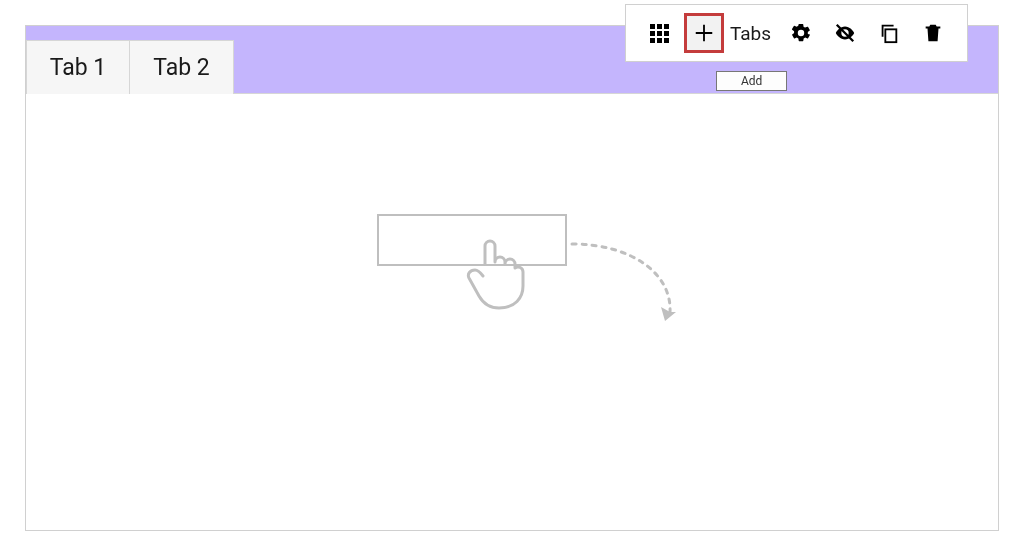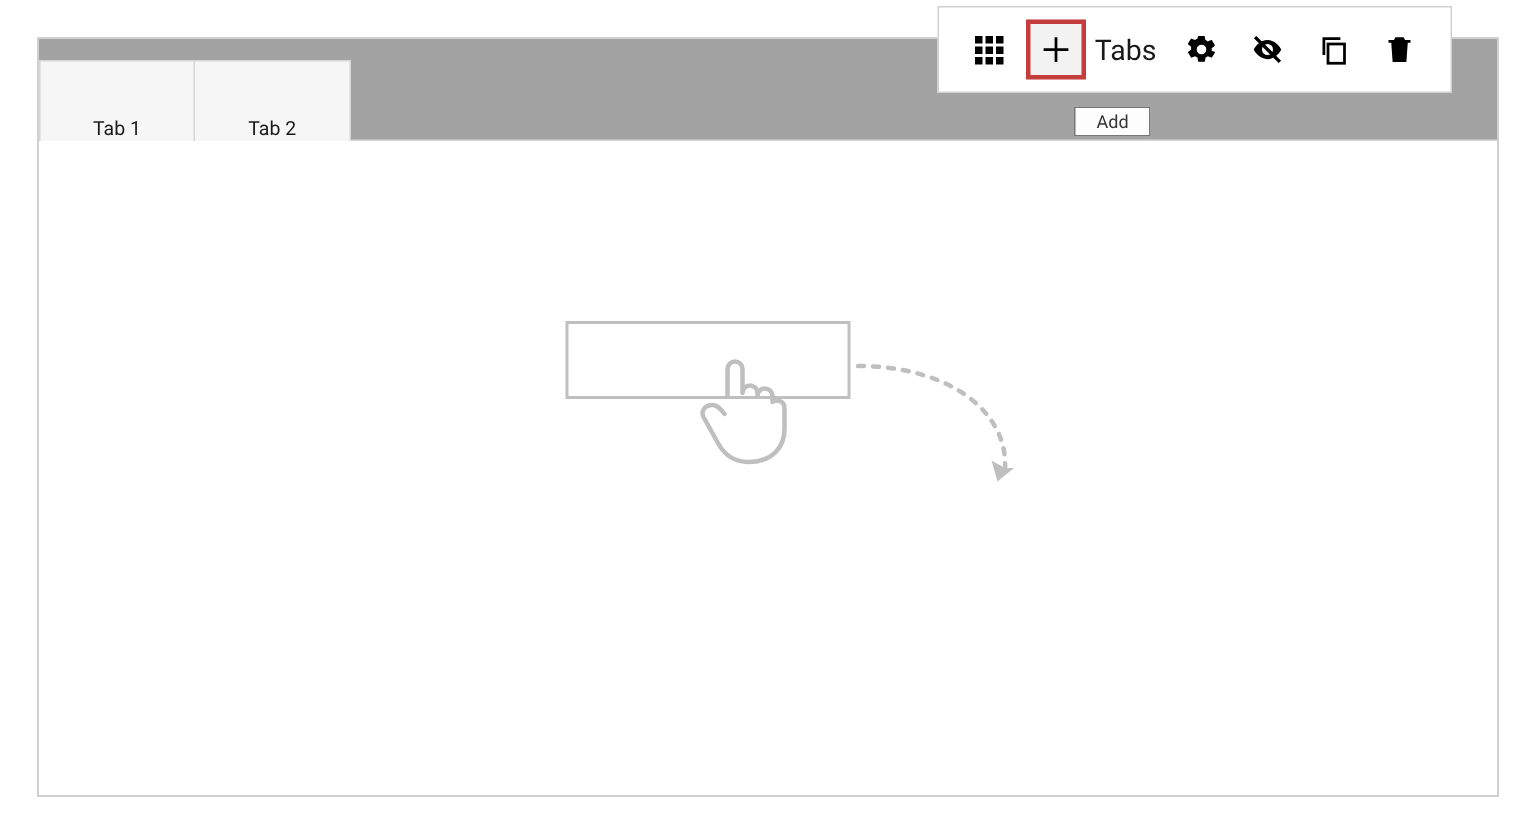--- a/index.html
+++ b/index.html
@@ -15,21 +15,21 @@
     position: relative;
     width: 100%;
     height: 100%;
     padding: 25px;
   }
   .page {
     position: relative;
     width: 100%;
     height: 100%;
     border: 1px solid #d0d0d0;
-    background: #a3a3a3;
+    background: #c4b5fd;
   }
 
   
   .toolbar {
     position: absolute;
     top: -22px;
     right: 30px;
     height: 58px;
     background: #fff;
     border: 1px solid #d0d0d0;
@@ -64,41 +64,41 @@
 
   
   .tooltip {
     position: absolute;
     top: 45px;
     left: 690px;
     border: 1px solid #777;
     background: #fdfdfd;
     font-size: 12px;
     color: #333;
-    padding: 2px 14px;
+    padding: 2px 24px;
     z-index: 6;
   }
 
   
   .tabs-bar {
     position: absolute;
     top: 14px;
     left: 0;
     right: 0;
     height: 54px;
     border-bottom: 1px solid #d6d6d6;
     display: flex;
     align-items: stretch;
   }
   .tab {
     width: 104px;
     display: flex;
-    align-items: flex-end;
+    align-items: center;
     justify-content: center;
-    font-size: 13px;
+    font-size: 23px;
     color: #1a1a1a;
     border: 1px solid #d6d6d6;
     border-bottom: none;
     background: #f6f6f6;
     cursor: pointer;
     position: relative;
     margin-bottom: -1px;
   }
   .tab.active {
     background: #fff;

